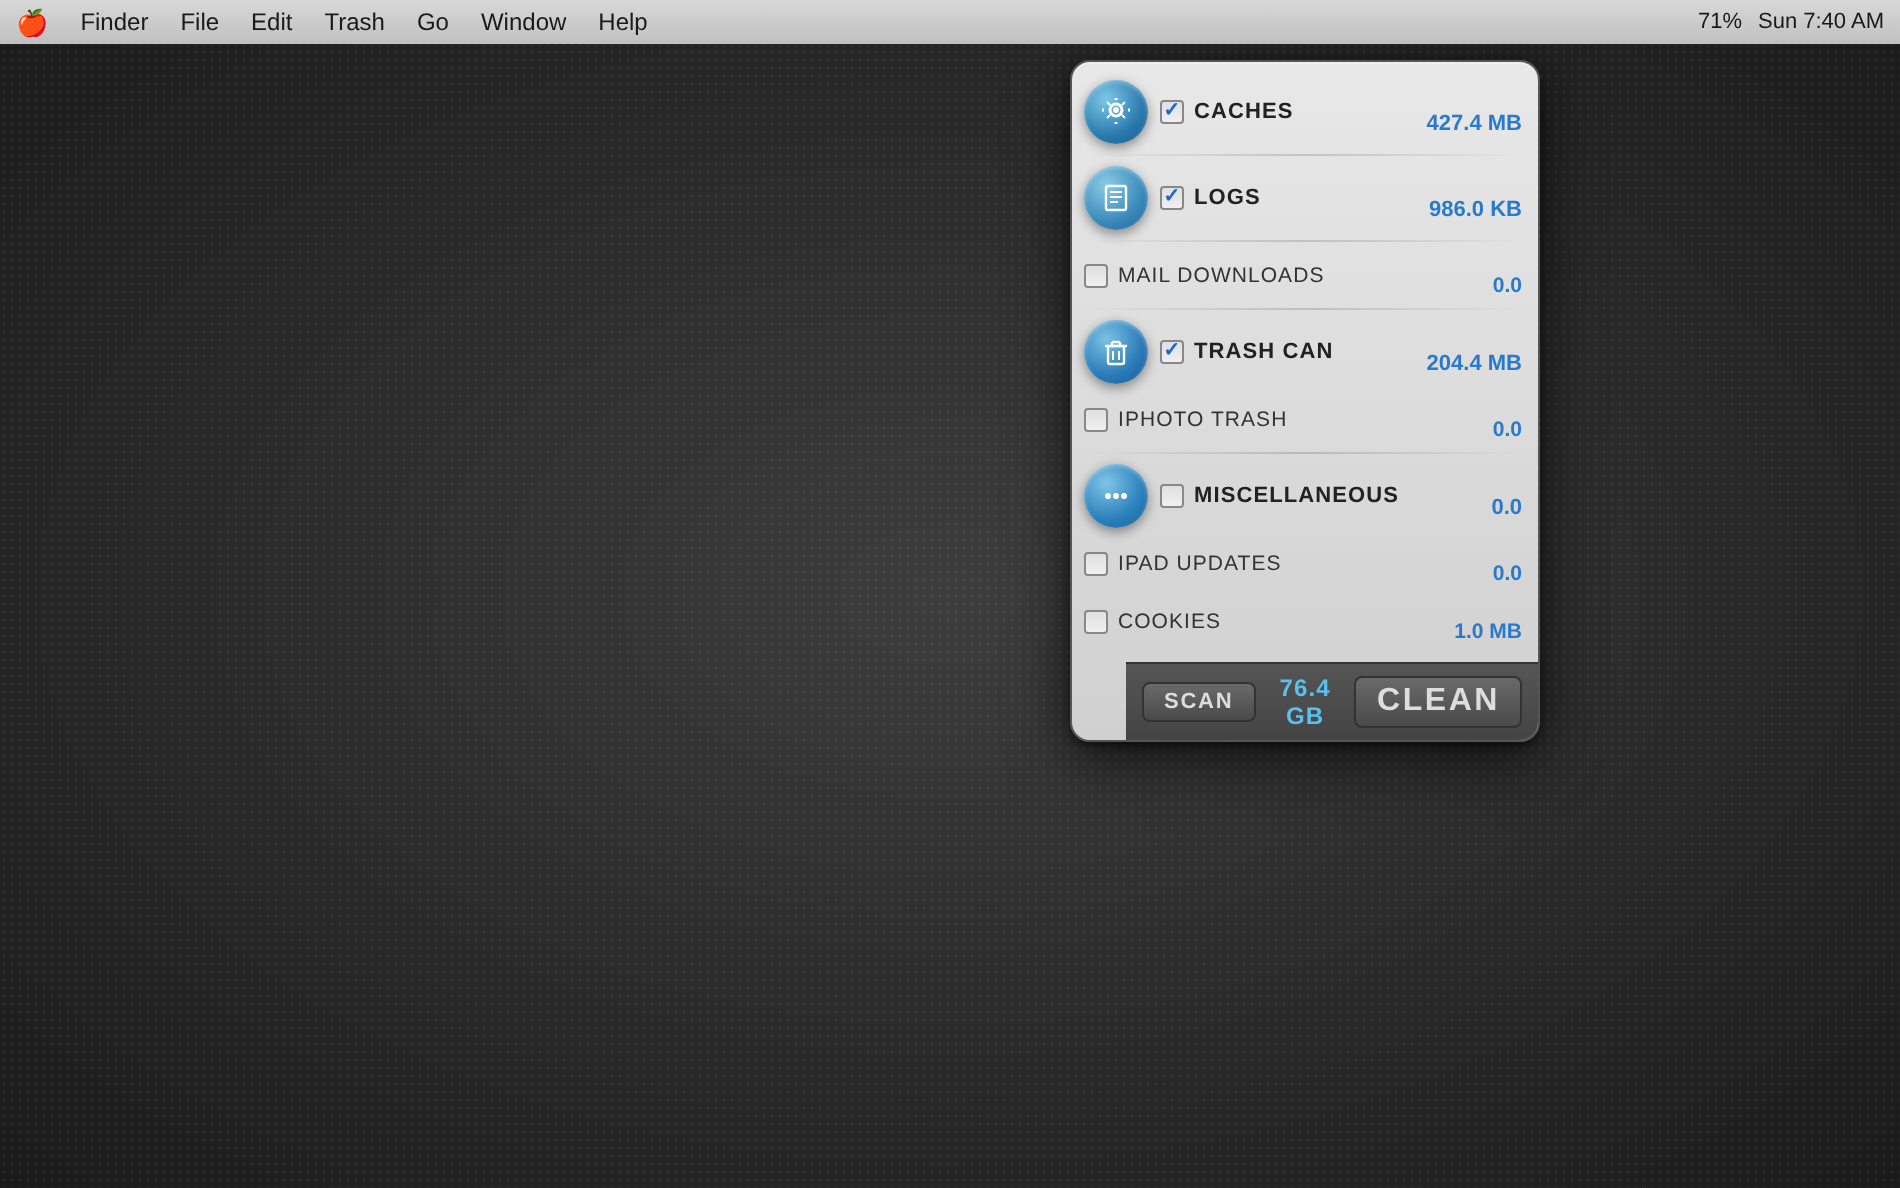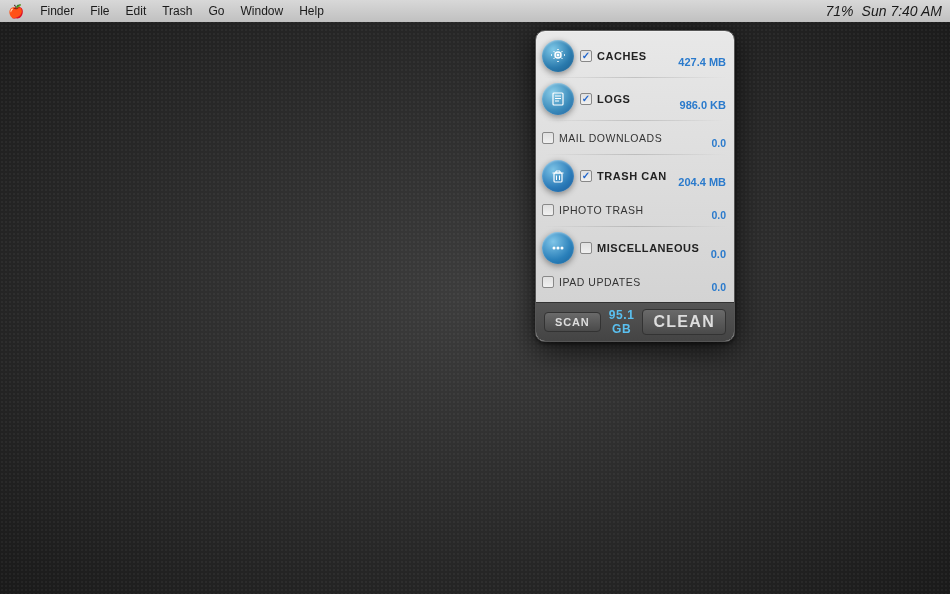--- a/index.html
+++ b/index.html
@@ -63,36 +63,35 @@
       align-items: center;
       cursor: default;
       font-weight: 500;
     }
 
     .menubar-right {
       margin-left: auto;
       display: flex;
       align-items: center;
       gap: 8px;
-      font-size: 14px;
+      font-size: 11px;
       color: #1a1a1a;
-      font-style: italic;
     }
 
     .menubar-right span {
       display: flex;
       align-items: center;
     }
 
     
     .panel {
       position: absolute;
       top: 30px;
       left: 535px;
-      width: 200px;
+      width: 235px;
       background: linear-gradient(to bottom, #e8e8e8 0%, #d0d0d0 100%);
       border-radius: 10px;
       box-shadow: 0 8px 30px rgba(0,0,0,0.7), 0 2px 4px rgba(0,0,0,0.5), inset 0 1px 0 rgba(255,255,255,0.3);
       border: 1px solid #555;
       overflow: hidden;
     }
 
     .panel-content {
       padding: 6px 0;
     }
@@ -198,20 +197,21 @@
     }
 
     
     .bottom-bar {
       display: flex;
       align-items: center;
       background: linear-gradient(to bottom, #555, #444);
       border-top: 1px solid #333;
       padding: 5px 8px;
       gap: 6px;
+      margin-left: 27px;
     }
 
     .btn-scan {
       background: linear-gradient(to bottom, #6a6a6a, #4a4a4a);
       color: #ddd;
       border: 1px solid #333;
       border-radius: 4px;
       font-size: 11px;
       font-weight: 700;
       padding: 3px 10px;
@@ -348,25 +348,30 @@
         <span class="item-value">0.0</span>
       </div>
 
 
       <div class="row row-sub">
         <div class="cb unchecked"></div>
         <span class="item-label sub">iPad Updates</span>
         <span class="item-value sub">0.0</span>
       </div>
 
+      <div class="row row-sub">
+        <div class="cb unchecked"></div>
+        <span class="item-label sub">Cookies</span>
+        <span class="item-value sub">1.0 MB</span>
+      </div>
 
     </div>
 
     <div class="bottom-bar">
       <button class="btn-scan">SCAN</button>
       <div class="size-display">
-        <span>95.1 GB</span>
+        <span>76.4 GB</span>
       </div>
       <button class="btn-clean">CLEAN</button>
     </div>
   </div>
 
 </div>
 
 </body></html>

